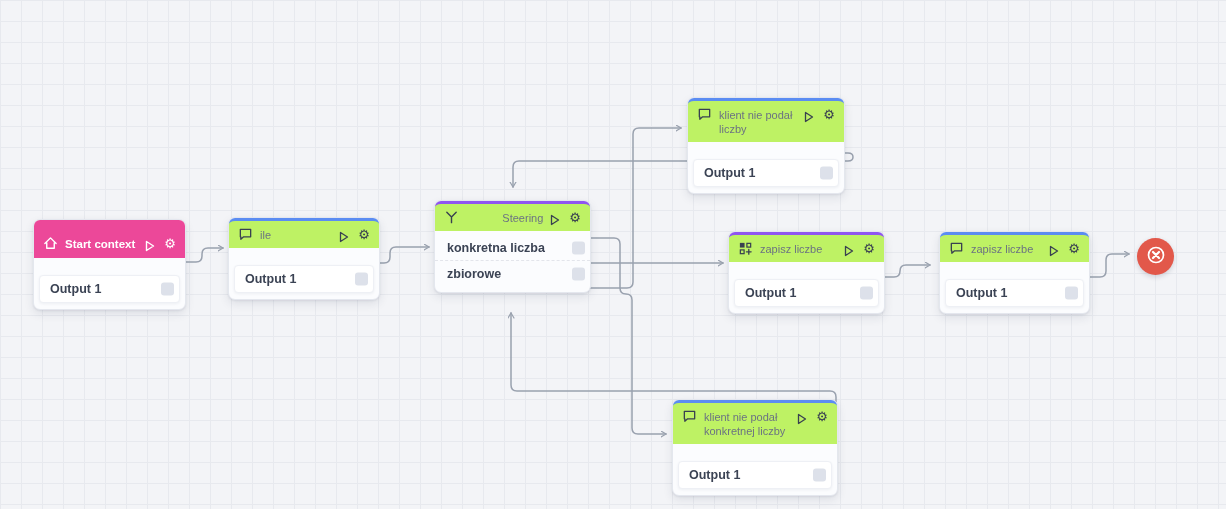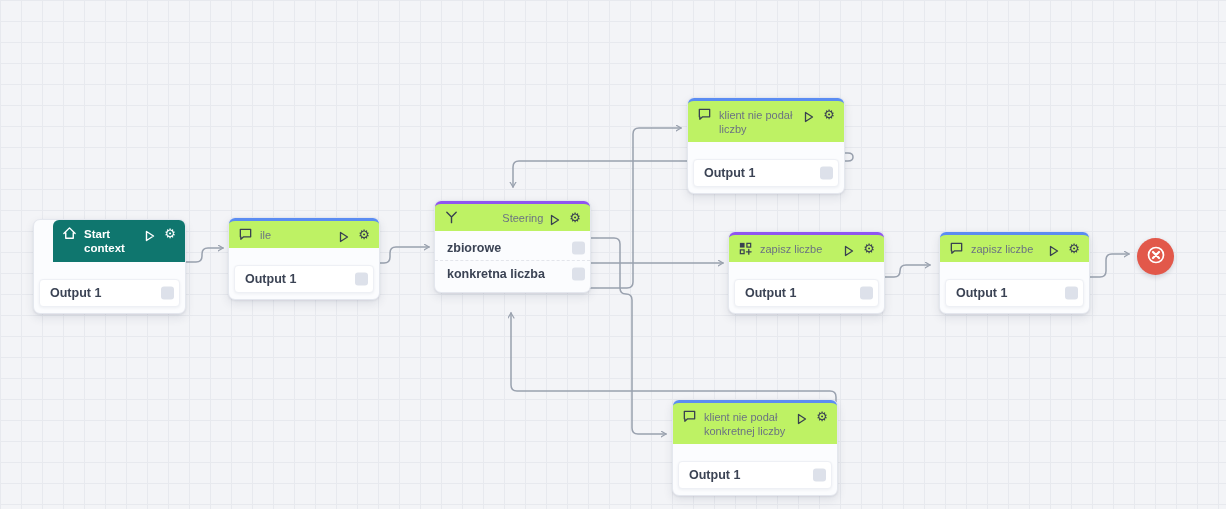--- a/index.html
+++ b/index.html
@@ -19,21 +19,21 @@
 
   .node {
     position:absolute; background:#fbfcfe; border:1px solid #e4e7ee; border-radius:7px;
     box-shadow:0 1px 2px rgba(40,50,80,.08), 0 4px 10px rgba(40,50,80,.10);
   }
   .node-header {
     display:flex; align-items:flex-start; gap:7px; padding:6px 9px;
     background:#bef264; border-radius:6px 6px 0 0; border-top:3px solid #5b8cf2;
   }
   .node.accent-purple .node-header { border-top-color:#8f55f0; }
-  .node.start .node-header { background:#0f766e; border-top:none; padding:6px 9px 7px;margin-left:19px; }
+  .node.start .node-header { background:#ec4899; border-top:none; padding:16px 9px 7px; }
   .node-title { flex:1; font-size:11px; line-height:14px; color:#6b7382; padding-top:1px; }
   .node.start .node-title { color:#ffffff; font-weight:700; font-size:11.5px; }
   .hdr-icon { width:15px; height:15px; flex:0 0 15px; margin-top:0; }
   .hdr-icon svg { display:block; }
   .hdr-actions { margin-left:auto; display:flex; align-items:center; gap:9px; padding-top:1px; }
   .btn-play { width:10px; height:12px; cursor:pointer; }
   .btn-gear { font-size:13px; line-height:13px; color:#394150; cursor:pointer; }
   .node.start .btn-gear { color:#ffffff; }
 
   .node-body { padding:3px 5px 6px; }
@@ -147,25 +147,25 @@
         <span class="btn-play">
           <svg width="10" height="12" viewBox="0 0 10 12">
               <path d="M1.5,1.5 L8.5,6 L1.5,10.5 Z" fill="none" stroke="#394150" stroke-width="1.3" stroke-linejoin="round"></path>
             </svg>
         </span>
         <span class="btn-gear">⚙</span>
       </span>
     </div>
     <div class="node-body">
       <div class="steer-row">
+        <span>konkretna liczba</span>
+        <span class="port"></span>
+      </div>
+      <div class="steer-row">
         <span>zbiorowe</span>
-        <span class="port"></span>
-      </div>
-      <div class="steer-row">
-        <span>konkretna liczba</span>
         <span class="port"></span>
       </div>
     </div>
   </div>
 
   <div class="node accent-blue" style="left:687px; top:97px; width:158px;">
     <div class="node-header">
       <span class="hdr-icon">
         <svg width="15" height="15" viewBox="0 0 16 16">
             <path d="M2.5,2.5 H13.5 V10.5 H6 L3,13 V10.5 H2.5 Z" fill="none" stroke="#394150" stroke-width="1.4" stroke-linejoin="round"></path>

